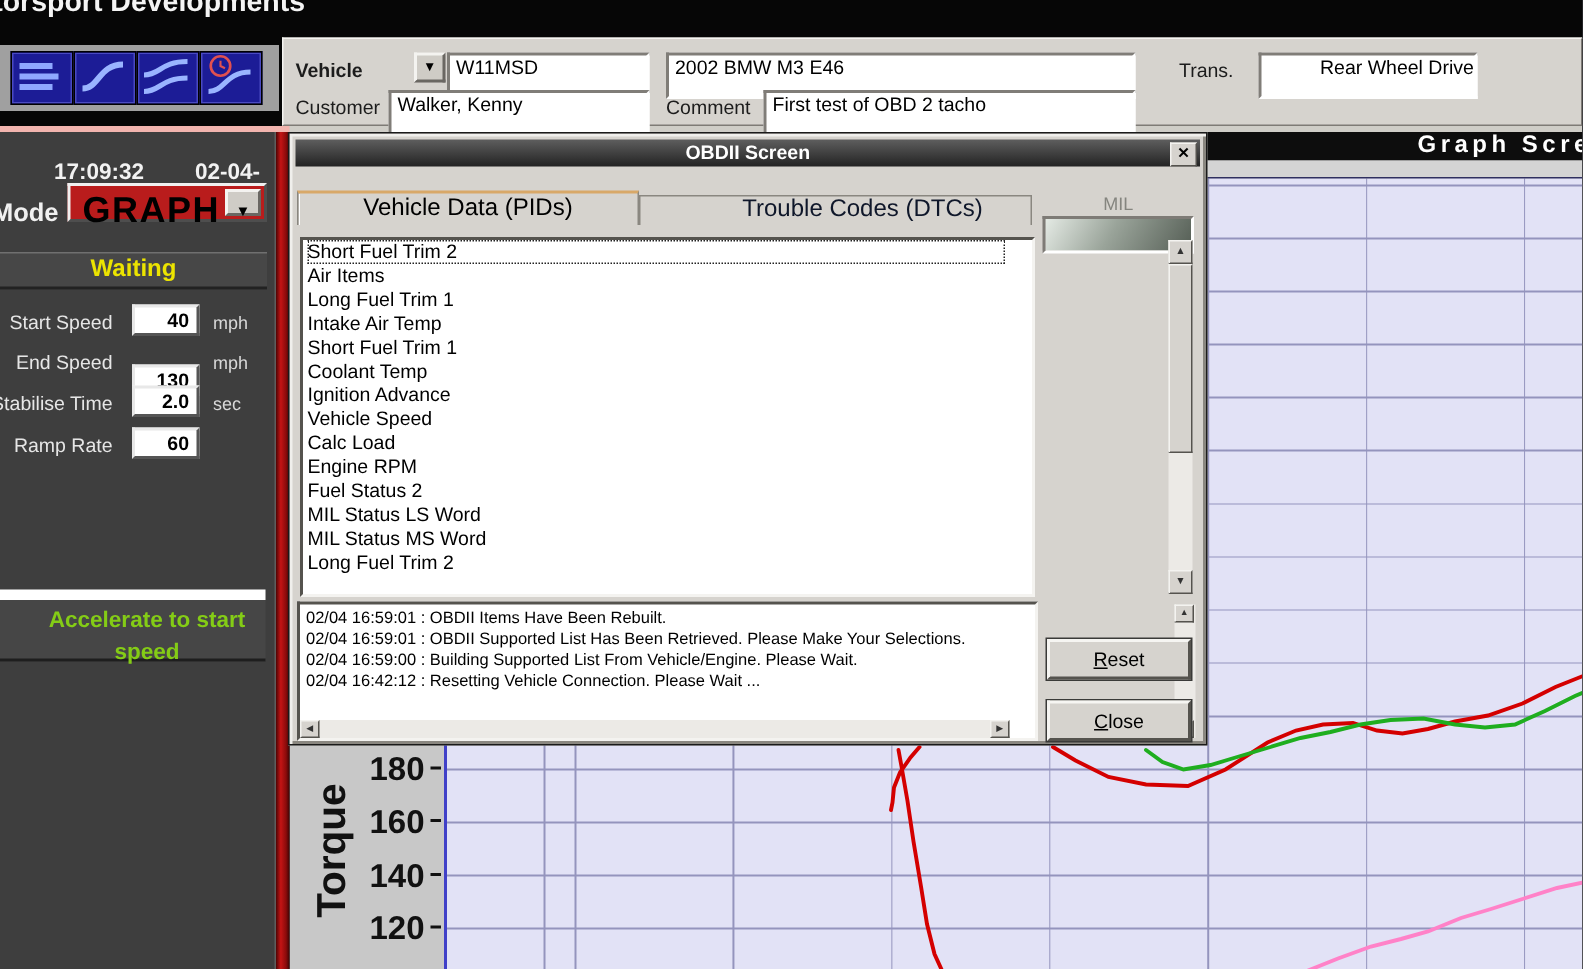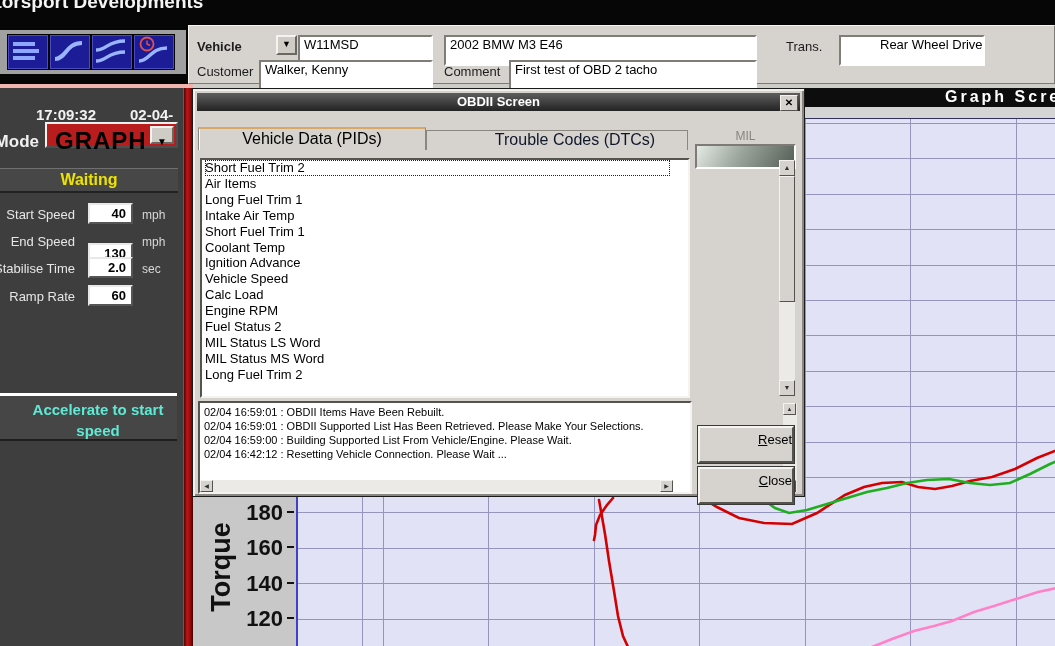--- a/index.html
+++ b/index.html
@@ -41,22 +41,22 @@
               font-size:10px;text-align:center;line-height:28px;color:#000;}
   #status-bar{position:absolute;left:0;top:80px;width:178px;height:22px;background:#474747;
               border-top:1px solid #707070;border-bottom:2px solid #222;
               color:#ece400;font-weight:bold;font-size:16px;text-align:center;line-height:22px;}
   .frow-label{position:absolute;right:108px;color:#e6e6e6;font-size:13px;white-space:nowrap;}
   .frow-box{position:absolute;left:88px;width:45px;height:21px;background:#fff;border:2px solid;
             border-color:#e8e8e8 #555 #555 #e8e8e8;box-sizing:border-box;color:#000;font-size:13px;font-weight:bold;
             text-align:right;padding-right:5px;line-height:17px;}
   .frow-unit{position:absolute;left:142px;color:#d8d8d8;font-size:12px;}
   #accel-box{position:absolute;left:0;top:305px;width:177px;height:48px;background:#464646;
-             border-top:3px solid #ffffff;border-bottom:2px solid #1e1e1e;
-             color:#5eead4;font-weight:bold;font-size:15px;text-align:center;line-height:21px;padding-top:3px;box-sizing:border-box;padding-left:19px;}
+             border-top:7px solid #ffffff;border-bottom:2px solid #1e1e1e;
+             color:#84cc16;font-weight:bold;font-size:15px;text-align:center;line-height:21px;padding-top:3px;box-sizing:border-box;padding-left:19px;}
   
   #graph-panel{position:absolute;left:193px;top:88px;width:862px;height:558px;background:#c8c8c8;overflow:hidden;}
   #graph-header{position:absolute;left:0;top:0;width:100%;height:19px;background:#0d0d0d;overflow:hidden;}
   #graph-header span{position:absolute;left:752px;top:0px;color:#fff;font-weight:bold;font-size:16px;letter-spacing:3px;white-space:nowrap;}
   #graph-strip{position:absolute;left:0;top:19px;width:100%;height:11px;background:#d4d4d4;}
   #plot{position:absolute;left:103px;top:30px;width:759px;height:528px;background:#e2e2f6;
         border-left:2px solid #4040c8;border-top:1px solid #303060;box-sizing:content-box;
         background-image:
           repeating-linear-gradient(90deg,#9494bd 0 1px,transparent 1px 105.5px),
           repeating-linear-gradient(180deg,#9494bd 0 1px,transparent 1px 35.4px);
@@ -93,23 +93,23 @@
   .sb-btn{position:absolute;width:16px;height:16px;background:#d6d3ce;border:1px solid;box-sizing:border-box;
           border-color:#f4f3f0 #55534e #55534e #f4f3f0;font-size:7px;text-align:center;line-height:14px;color:#333;}
   #pid-thumb{position:absolute;left:0;top:16px;width:16px;height:126px;background:#d6d3ce;border:1px solid;box-sizing:border-box;
              border-color:#f4f3f0 #55534e #55534e #f4f3f0;}
   #log-box{position:absolute;left:5px;top:312px;width:494px;height:93px;background:#fff;box-sizing:border-box;
            border:2px solid;border-color:#55534e #f4f3f0 #f4f3f0 #55534e;overflow:hidden;padding:2px 18px 2px 4px;}
   .log-line{font-size:11px;line-height:14px;color:#000;white-space:nowrap;}
   #log-vsb{position:absolute;right:7px;top:314px;width:14px;height:89px;background:#eceae6;}
   #log-hsb{position:absolute;left:7px;top:391px;width:473px;height:12px;background:#eceae6;}
   .sb-btn.sm{width:13px;height:12px;font-size:6px;line-height:10px;}
-  .win-btn{position:absolute;left:505px;width:96px;height:37px;background:#d6d3ce;box-sizing:border-box;
+  .win-btn{position:absolute;left:505px;width:96px;height:27px;background:#d6d3ce;box-sizing:border-box;
            border:2px solid;border-color:#f6f5f2 #55534e #55534e #f6f5f2;box-shadow:0 0 0 1px #3a3a38;
-           font-size:13px;color:#000;text-align:right;line-height:23px;display:block;
+           font-size:13px;color:#000;text-align:center;line-height:23px;display:block;
            font-family:"Liberation Sans",sans-serif;}
   .win-btn::first-letter{text-decoration:underline;}
   #btn-reset{top:337px;}
   #btn-close{top:378px;}
 </style>
 </head>
 <body>
 
 <div id="screen">
 

